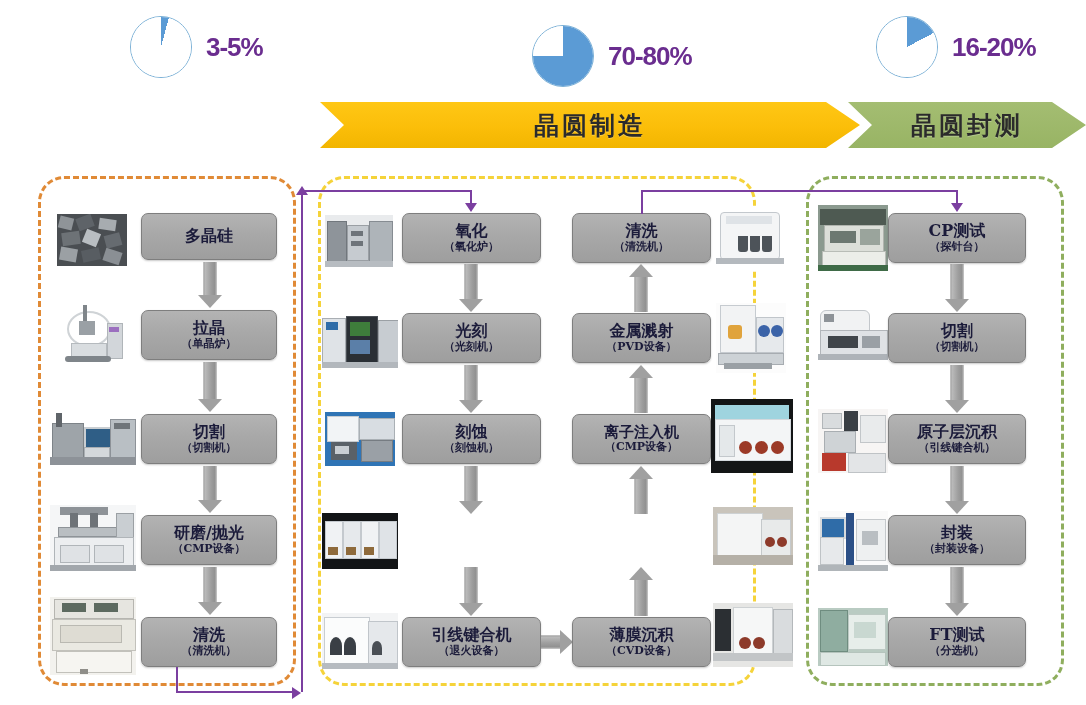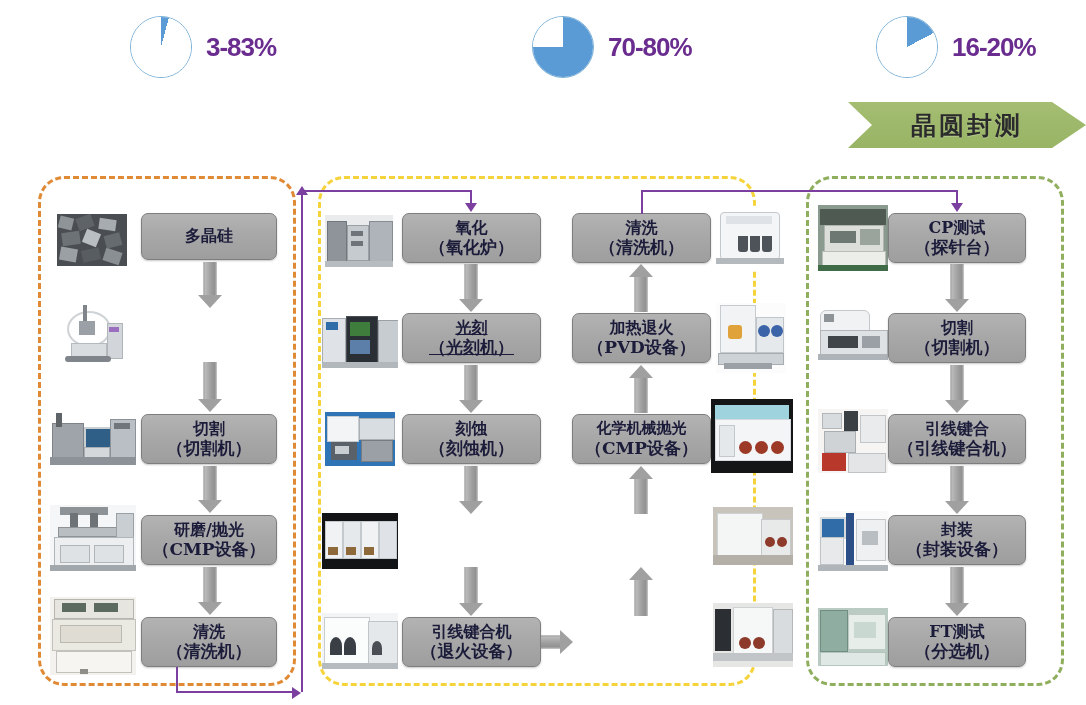--- a/index.html
+++ b/index.html
@@ -78,21 +78,21 @@
     box-sizing:border-box;
     display:flex;flex-direction:column;
     align-items:center;justify-content:center;
     color:#1b1b3a;
     font-family:"DejaVu Serif","Liberation Serif",serif;
     font-size:16px;font-weight:bold;
     line-height:1.18;
     text-align:center;
     box-shadow:0 1px 2px rgba(0,0,0,.22);
   }
-  .pbox .l2{font-size:17px;}
+  .pbox .l2{font-size:11px;}
 
   
   .thumb{
     position:absolute;
     box-sizing:border-box;
     background-color:#cfd2d4;
     overflow:hidden;
   }
   .thumb i{position:absolute;display:block;}
 
@@ -154,40 +154,43 @@
 <body>
 
 <div class="stage">
 
   <div class="pie-row">
 
     <div class="pie-group" style="left:130px;top:16px;">
       <div class="pie">
         <div class="wedge" style="background:conic-gradient(#5b9bd5 0deg 15deg, #ffffff 15deg 360deg);"></div>
       </div>
-      <div class="pie-label">3-83%</div>
+      <div class="pie-label">3-5%</div>
     </div>
 
-    <div class="pie-group" style="left:532px;top:16px;">
+    <div class="pie-group" style="left:532px;top:25px;">
       <div class="pie">
         <div class="wedge" style="background:conic-gradient(#5b9bd5 0deg 270deg, #ffffff 270deg 360deg);"></div>
       </div>
       <div class="pie-label">70-80%</div>
     </div>
 
     <div class="pie-group" style="left:876px;top:16px;">
       <div class="pie">
         <div class="wedge" style="background:conic-gradient(#5b9bd5 0deg 62deg, #ffffff 62deg 360deg);"></div>
       </div>
       <div class="pie-label">16-20%</div>
     </div>
 
   </div>
 
   <div class="banner">
+    <div class="chev c2">
+      <span>晶圆制造</span>
+    </div>
     <div class="chev c3">
       <span>晶圆封测</span>
     </div>
   </div>
 
   <div class="panel p1"></div>
   <div class="panel p2"></div>
   <div class="panel p3"></div>
 
   <div class="thumb" style="left:57px;top:214px;width:70px;height:52px;background:#4a4e52;">
@@ -237,20 +240,24 @@
     <i style="left:2px;top:22px;width:82px;height:30px;background:#eae9e2;border:1px solid #c2c1bb;"></i>
     <i style="left:10px;top:28px;width:60px;height:16px;background:#dedcd3;border:1px solid #bab9b2;"></i>
     <i style="left:6px;top:54px;width:74px;height:20px;background:#f6f5f1;border:1px solid #c2c1bb;"></i>
     <i style="left:30px;top:72px;width:8px;height:5px;background:#8f8e89;"></i>
   </div>
 
   <div class="pbox" style="left:141px;top:213px;width:136px;height:47px;">
     <div>多晶硅</div>
     <div class="l2"></div>
   </div>
+  <div class="pbox" style="left:141px;top:310px;width:136px;height:50px;">
+    <div>拉晶</div>
+    <div class="l2">（单晶炉）</div>
+  </div>
   <div class="pbox" style="left:141px;top:414px;width:136px;height:50px;">
     <div>切割</div>
     <div class="l2">（切割机）</div>
   </div>
   <div class="pbox" style="left:141px;top:515px;width:136px;height:50px;">
     <div>研磨/抛光</div>
     <div class="l2">（CMP设备）</div>
   </div>
   <div class="pbox" style="left:141px;top:617px;width:136px;height:50px;">
     <div>清洗</div>
@@ -313,21 +320,21 @@
     <i style="left:8px;top:24px;width:12px;height:18px;background:#3a3f45;border-radius:50% 50% 0 0;"></i>
     <i style="left:22px;top:24px;width:12px;height:18px;background:#3a3f45;border-radius:50% 50% 0 0;"></i>
     <i style="left:50px;top:28px;width:10px;height:14px;background:#4a4f55;border-radius:50% 50% 0 0;"></i>
     <i style="left:0px;top:50px;width:76px;height:6px;background:#b6bbc0;"></i>
   </div>
 
   <div class="pbox" style="left:402px;top:213px;width:139px;height:50px;">
     <div>氧化</div>
     <div class="l2">（氧化炉）</div>
   </div>
-  <div class="pbox" style="left:402px;top:313px;width:139px;height:50px;text-decoration:underline;">
+  <div class="pbox" style="left:402px;top:313px;width:139px;height:50px;">
     <div>光刻</div>
     <div class="l2">（光刻机）</div>
   </div>
   <div class="pbox" style="left:402px;top:414px;width:139px;height:50px;">
     <div>刻蚀</div>
     <div class="l2">（刻蚀机）</div>
   </div>
   <div class="pbox" style="left:402px;top:617px;width:139px;height:50px;">
     <div>引线键合机</div>
     <div class="l2">（退火设备）</div>
@@ -353,26 +360,30 @@
   <div class="garrow right" style="left:541px;top:629px;width:32px;height:26px;">
     <div class="shaft-h" style="width:20px;"></div>
     <div class="head-r" style="left:19px;"></div>
   </div>
 
   <div class="pbox" style="left:572px;top:213px;width:139px;height:50px;">
     <div>清洗</div>
     <div class="l2">（清洗机）</div>
   </div>
   <div class="pbox" style="left:572px;top:313px;width:139px;height:50px;">
-    <div>加热退火</div>
+    <div>金属溅射</div>
     <div class="l2">（PVD设备）</div>
   </div>
   <div class="pbox" style="left:572px;top:414px;width:139px;height:50px;font-size:15px;">
-    <div>化学机械抛光</div>
+    <div>离子注入机</div>
     <div class="l2">（CMP设备）</div>
+  </div>
+  <div class="pbox" style="left:572px;top:617px;width:139px;height:50px;">
+    <div>薄膜沉积</div>
+    <div class="l2">（CVD设备）</div>
   </div>
 
   <div class="garrow up" style="left:628px;top:264px;width:26px;height:48px;">
     <div class="head" style="top:0;"></div>
       <div class="shaft" style="top:13px;height:35px;"></div>
   </div>
   <div class="garrow up" style="left:628px;top:365px;width:26px;height:48px;">
     <div class="head" style="top:0;"></div>
       <div class="shaft" style="top:13px;height:35px;"></div>
   </div>
@@ -467,21 +478,21 @@
 
   <div class="pbox" style="left:888px;top:213px;width:138px;height:50px;">
     <div>CP测试</div>
     <div class="l2">（探针台）</div>
   </div>
   <div class="pbox" style="left:888px;top:313px;width:138px;height:50px;">
     <div>切割</div>
     <div class="l2">（切割机）</div>
   </div>
   <div class="pbox" style="left:888px;top:414px;width:138px;height:50px;">
-    <div>引线键合</div>
+    <div>原子层沉积</div>
     <div class="l2">（引线键合机）</div>
   </div>
   <div class="pbox" style="left:888px;top:515px;width:138px;height:50px;">
     <div>封装</div>
     <div class="l2">（封装设备）</div>
   </div>
   <div class="pbox" style="left:888px;top:617px;width:138px;height:50px;">
     <div>FT测试</div>
     <div class="l2">（分选机）</div>
   </div>

